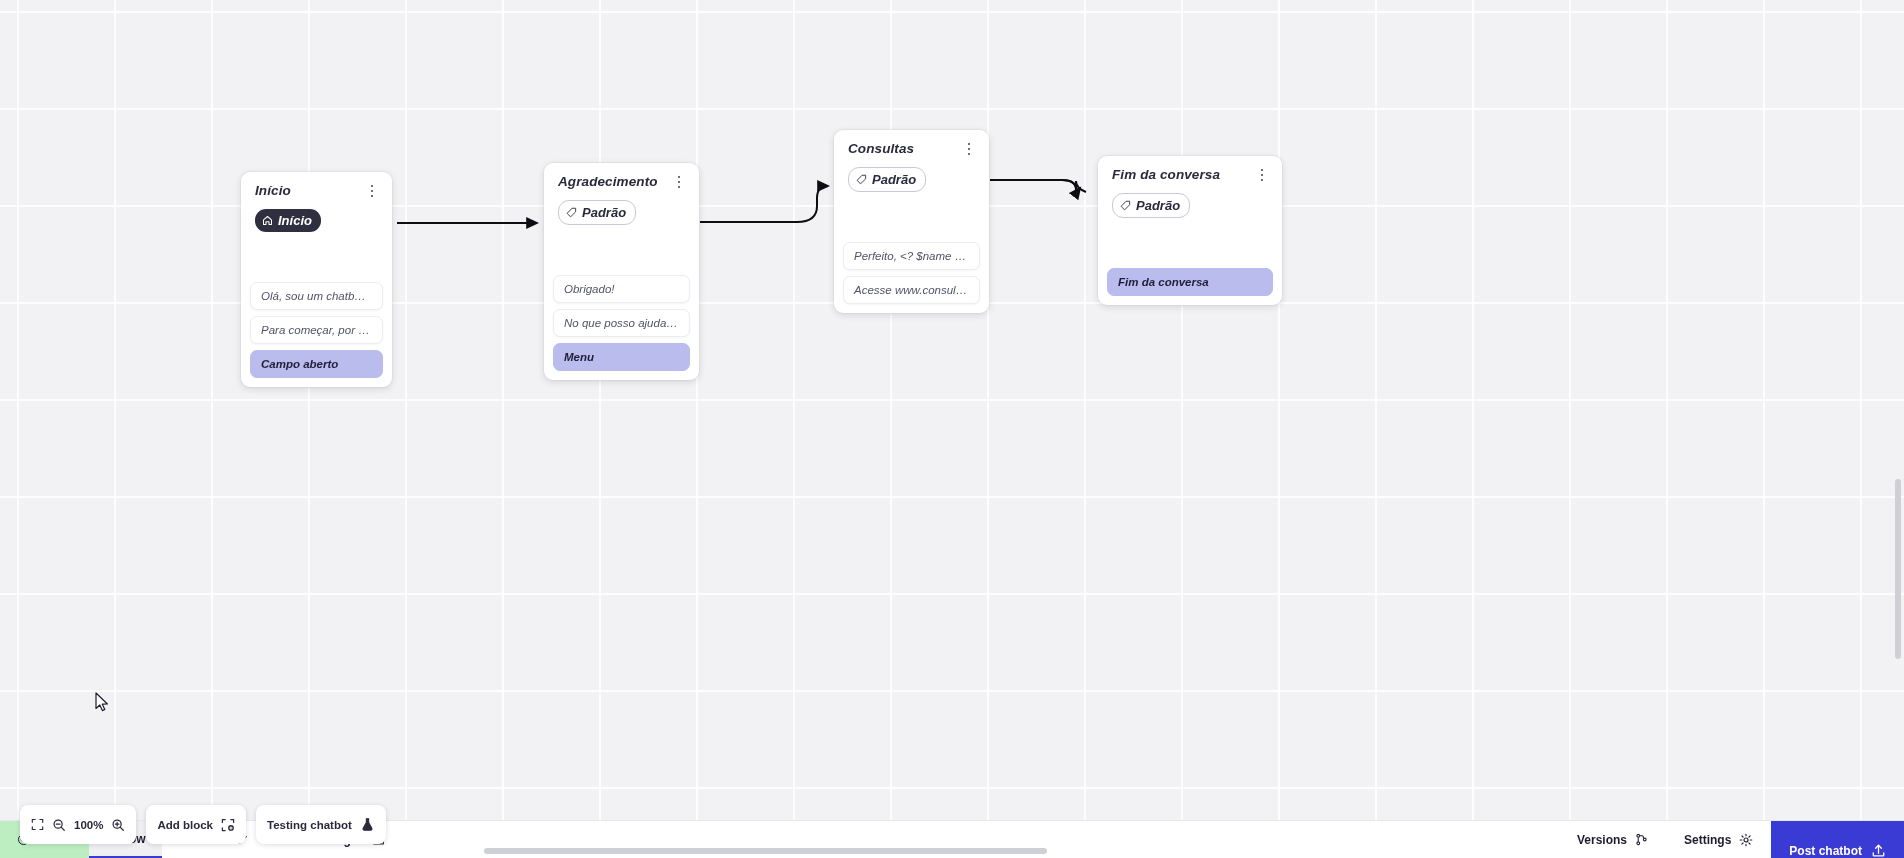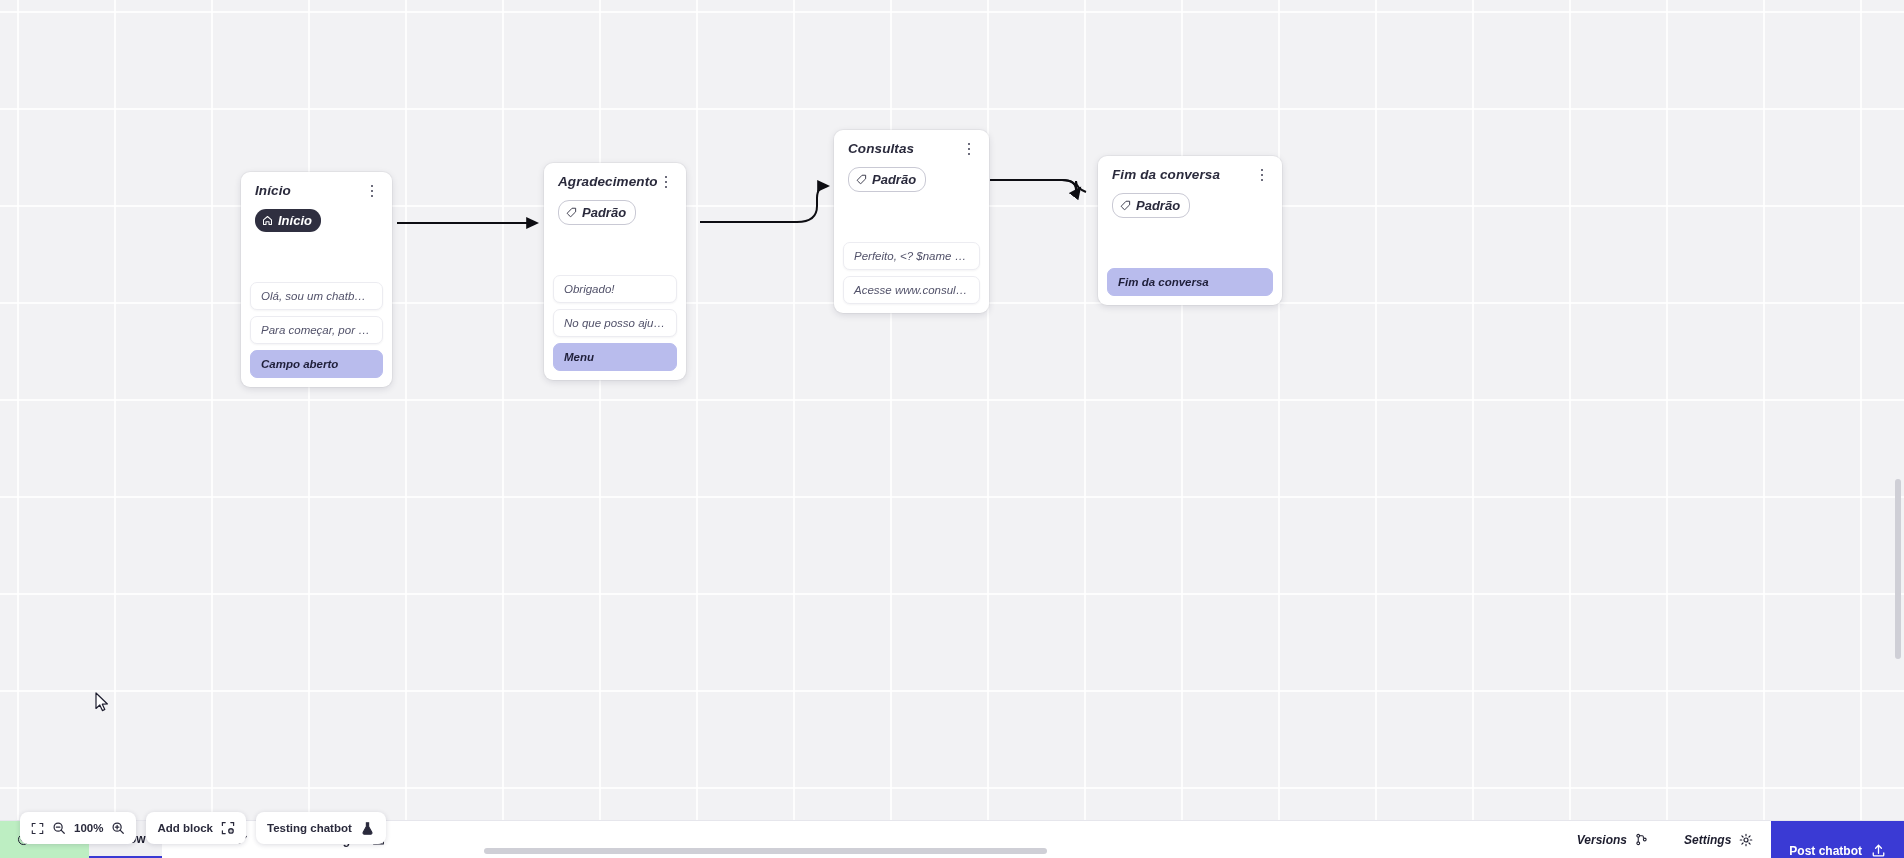--- a/index.html
+++ b/index.html
@@ -70,21 +70,21 @@
     box-shadow: 0 1px 2px rgba(30,30,60,.05);
   }
   .row.accent {
     background: #b9bced; border-color: #b9bced;
     color: #1f1f3a; font-weight: 700; box-shadow: none;
   }
 
   
   #tools { position: absolute; left: 20px; bottom: 14px; display: flex; gap: 10px; z-index: 5; }
   .tool {
-    background: #ffffff; border-radius: 8px; height: 32px;
+    background: #ffffff; border-radius: 8px; height: 39px;
     box-shadow: 0 1px 5px rgba(30,30,60,.16);
     display: flex; align-items: center; gap: 8px;
     padding: 0 11px; font-size: 11.5px; font-weight: 700; color: #2a2a3c;
     cursor: pointer; white-space: nowrap;
   }
   .tool .ic { display: flex; align-items: center; cursor: pointer; }
   .zoom-pct { font-size: 11.5px; font-weight: 700; color: #2a2a3c; }
 
   
   #hscroll { position: absolute; left: 484px; bottom: 4px; width: 563px; height: 6px;
@@ -103,21 +103,21 @@
     display: flex; align-items: center; gap: 7px; padding: 0 17px;
   }
   .flow-tab {
     display: flex; align-items: center; gap: 7px; padding: 0 16px 0 8px;
     background: #f0f0f3; border-bottom: 2.5px solid #3a3ad4;
     font-weight: 700; color: #1d1d2e; cursor: pointer; position: relative;
   }
   .flow-tab .kebab { height: 16px; }
   .sb-item {
     display: flex; align-items: center; gap: 8px; padding: 0 18px;
-    font-weight: 700; color: #1d1d2e; cursor: pointer; white-space: nowrap; font-style: italic;
+    font-weight: 700; color: #1d1d2e; cursor: pointer; white-space: nowrap;
   }
   .sb-spacer { flex: 1; }
   .post-btn {
     background: #3a3ad4; color: #ffffff; font-weight: 700;
     display: flex; align-items: flex-end; gap: 9px; padding: 0 18px; cursor: pointer;
   }
   .cursor { position: absolute; left: 95px; top: 692px; z-index: 20; pointer-events: none; }
 </style>
 </head>
 <body>
@@ -156,21 +156,21 @@
         <span>Início</span>
       </span>
     </div>
     <div class="rows">
       <div class="row">Olá, sou um chatbot de teste!</div>
       <div class="row">Para começar, por favor digite o ...</div>
       <div class="row accent">Campo aberto</div>
     </div>
   </div>
 
-  <div class="node" style="left:544px; top:163px; width:142px;">
+  <div class="node" style="left:544px; top:163px; width:155px;">
     <div class="node-head">
       <div class="node-title">Agradecimento</div>
       <div class="kebab">
           <i></i>
           <i></i>
           <i></i>
         </div>
     </div>
     <div class="badge-row">
       <span class="badge outline">

